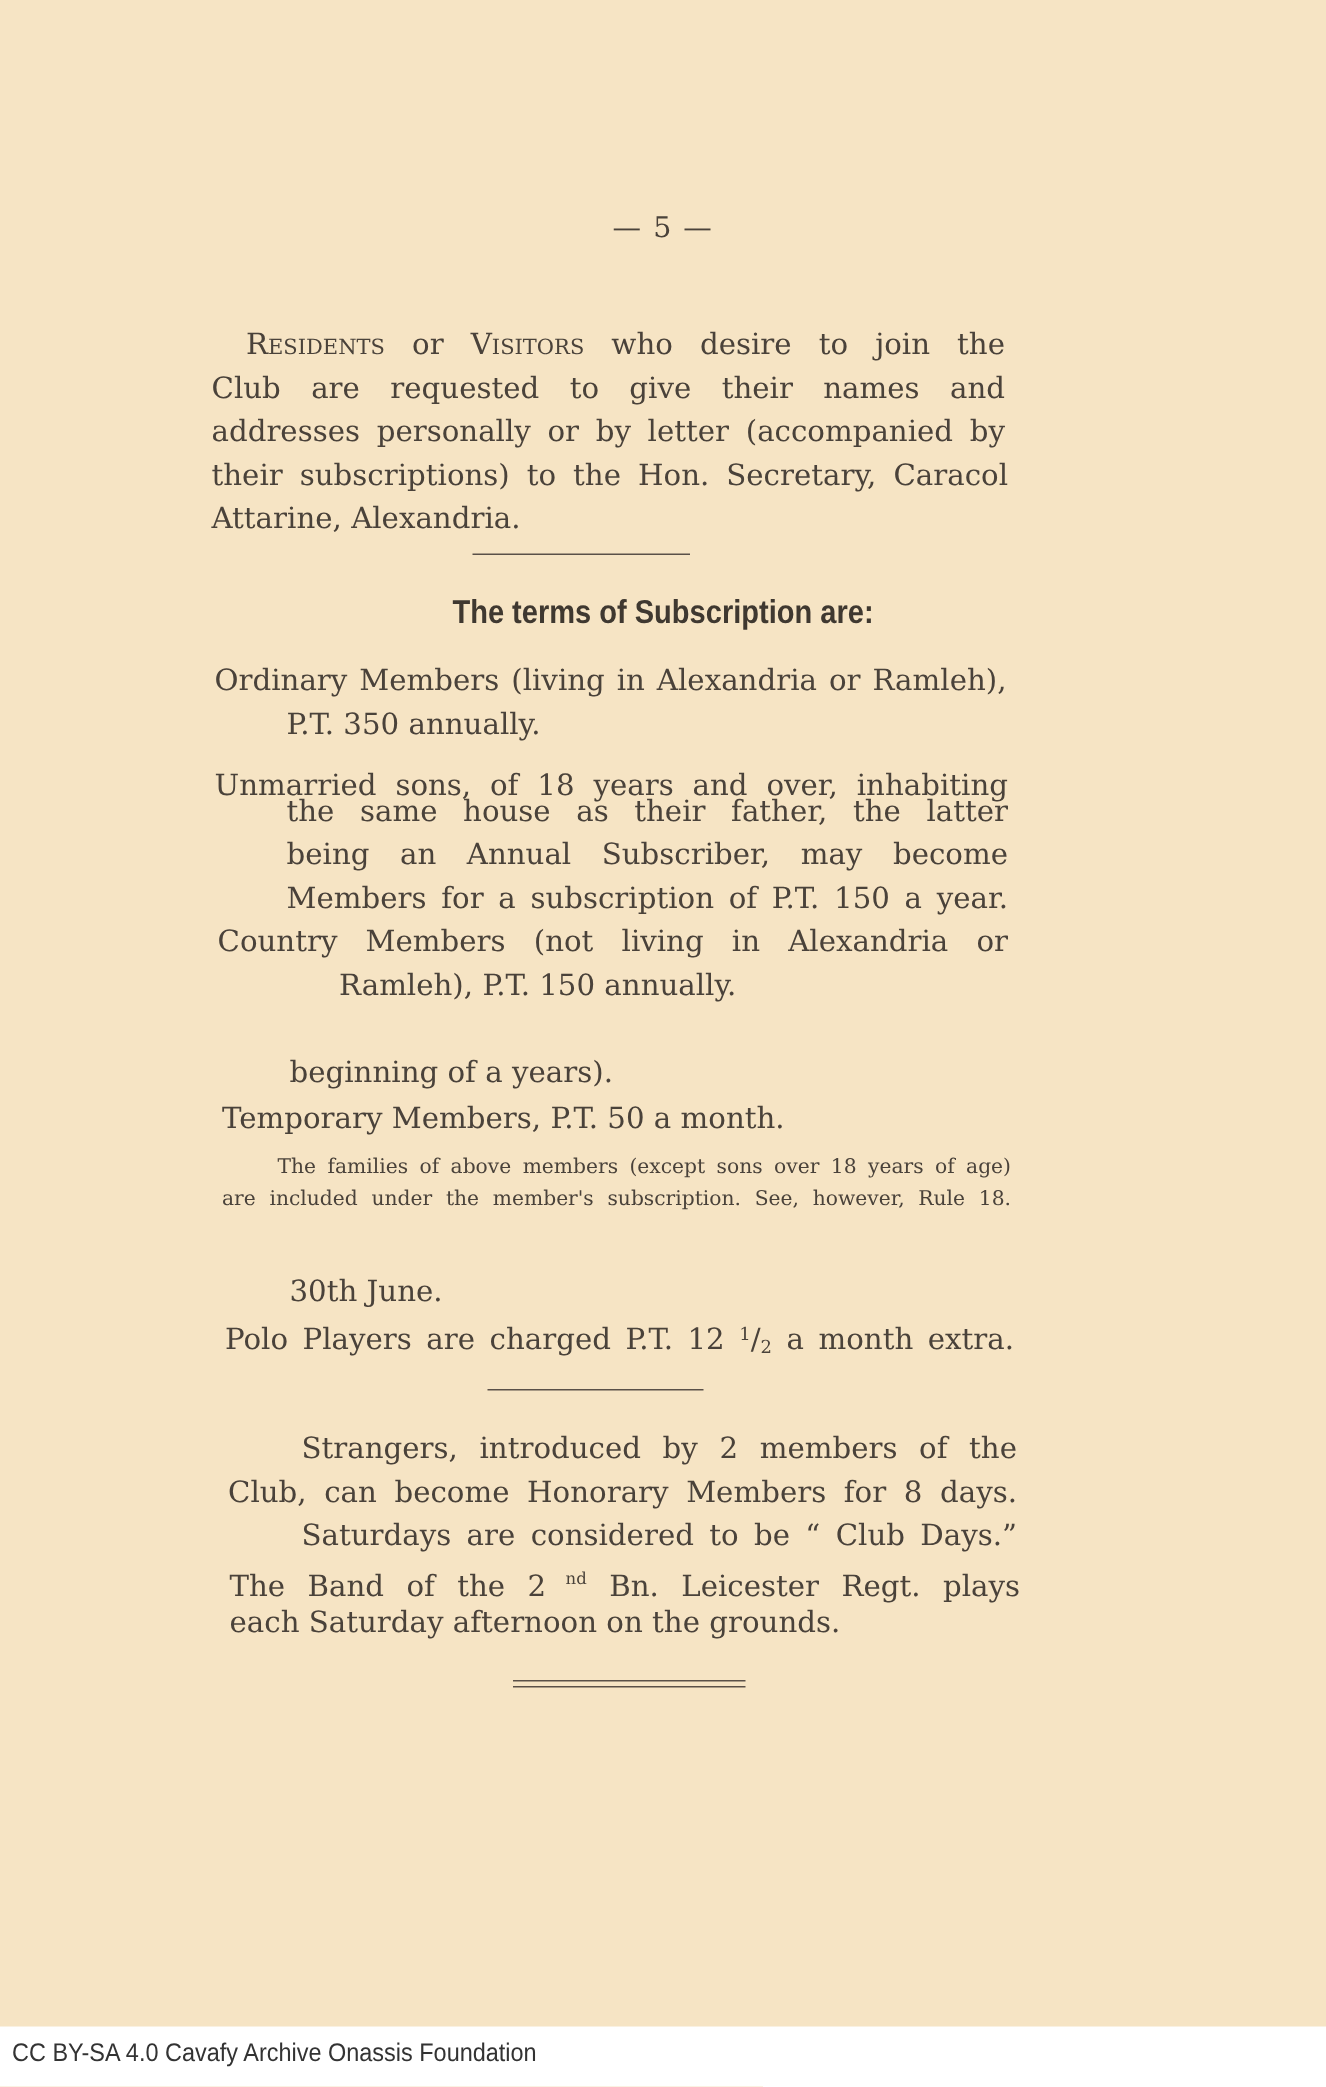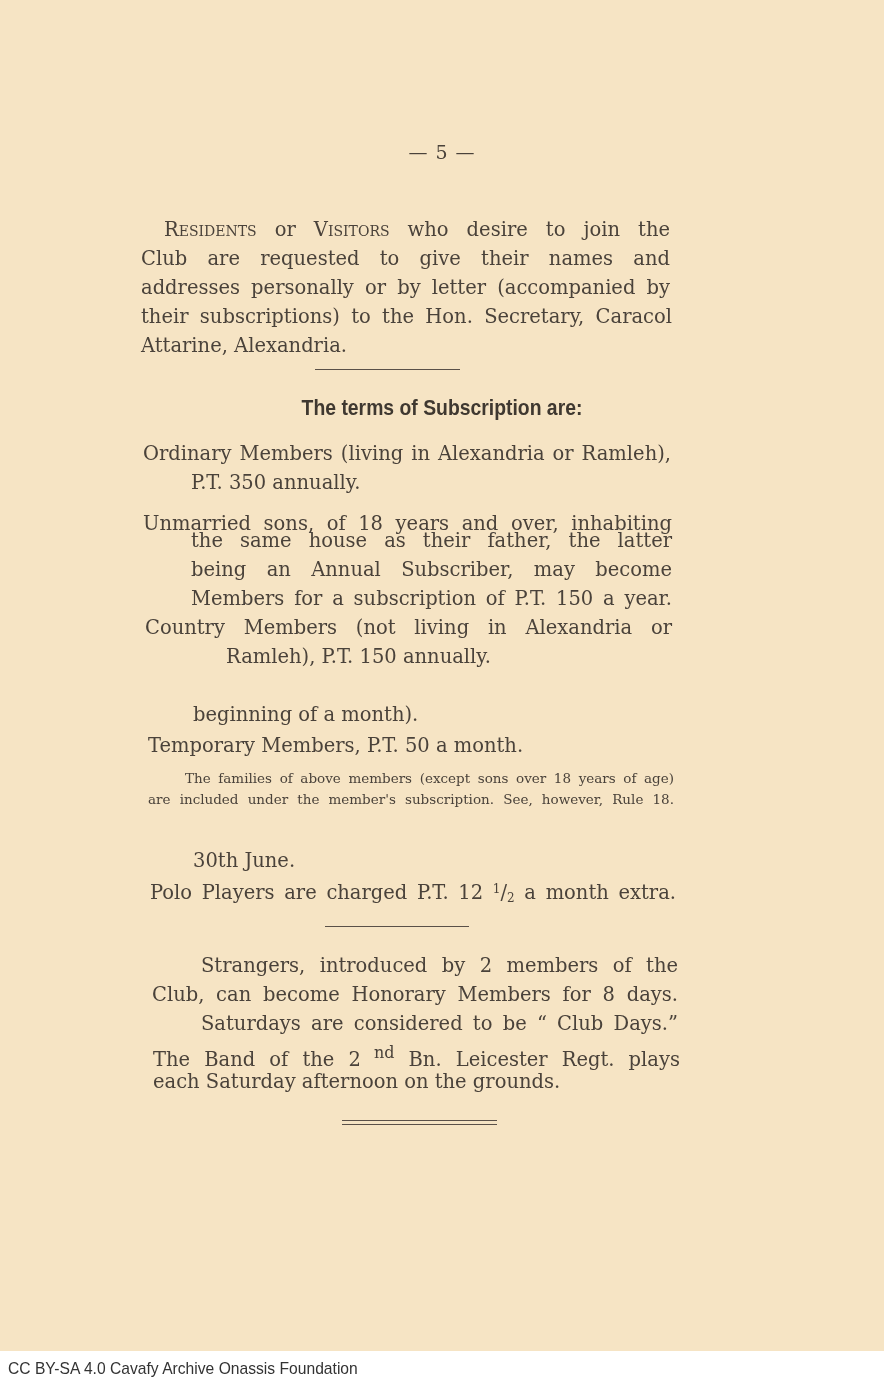--- a/index.html
+++ b/index.html
@@ -15,21 +15,21 @@
   .line { font-size: 19.5px; line-height: 29px; }
   .just { text-align: justify; text-align-last: justify; }
   .sc { font-variant: small-caps; }
   .heading {
     left: 0; width: 884px; top: 395px; text-align: center;
     font-family: "Liberation Sans", sans-serif; font-weight: bold; font-size: 22px;
     transform: scaleX(0.88); transform-origin: 442px 0; color: #3f3830;
   }
   .rule { position: absolute; height: 1px; background: #5a5048; }
   .small { font-size: 13.5px; line-height: 21px; }
-  .sup { font-size: 16px; vertical-align: 8px; margin-left: 13px; }
+  .sup { font-size: 11px; vertical-align: 8px; margin-left: 13px; }
   .frac-n { font-size: 12px; vertical-align: 6px; }
   .frac-d { font-size: 12px; vertical-align: -3px; }
   .footer {
     position: absolute; left: 8px; top: 1359px;
     font-family: "Liberation Sans", sans-serif; font-size: 17px; color: #333333;
     transform: scaleX(0.92); transform-origin: 0 0;
   }
 </style>
 </head>
 <body>
@@ -52,21 +52,21 @@
   <div class="abs line" style="left:191px; top:468px;">P.T. 350 annually.</div>
 
   <div class="abs line just" style="left:143px; width:529px; top:509px;">Unmarried sons, of 18 years and over, inhabiting</div>
   <div class="abs line just" style="left:191px; width:481px; top:526px;">the same house as their father, the latter</div>
   <div class="abs line just" style="left:191px; width:481px; top:555px;">being an Annual Subscriber, may become</div>
   <div class="abs line just" style="left:191px; width:481px; top:584px;">Members for a subscription of P.T. 150 a year.</div>
 
   <div class="abs line just" style="left:145px; width:527px; top:613px;">Country Members (not living in Alexandria or</div>
   <div class="abs line" style="left:206px; top:642px;margin-left:20px;">Ramleh), P.T. 150 annually.</div>
 
-  <div class="abs line" style="left:193px; top:700px;">beginning of a month).</div>
+  <div class="abs line" style="left:193px; top:700px;">beginning of a years).</div>
 
   <div class="abs line" style="left:148px; top:731px;">Temporary Members, P.T. 50 a month.</div>
 
   <div class="abs small just" style="left:185px; width:489px; top:768px;">The families of above members (except sons over 18 years of age)</div>
   <div class="abs small just" style="left:148px; width:526px; top:789px;">are included under the member's subscription.  See, however, Rule 18.</div>
 
   <div class="abs line" style="left:193px; top:846px;">30th June.</div>
 
   <div class="abs line just" style="left:150px; width:526px; top:875px;"><span>Polo Players are charged P.T. 12 </span><span class="frac-n">1</span>/<span class="frac-d">2</span><span> a month extra.</span></div>
 

